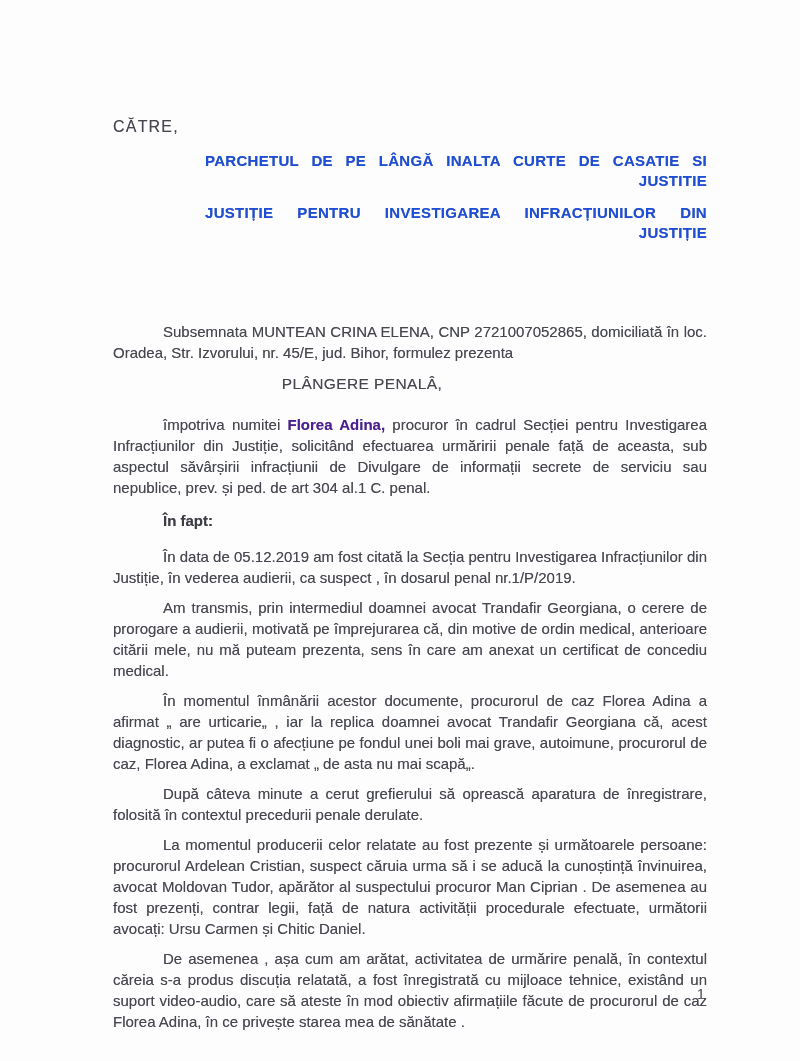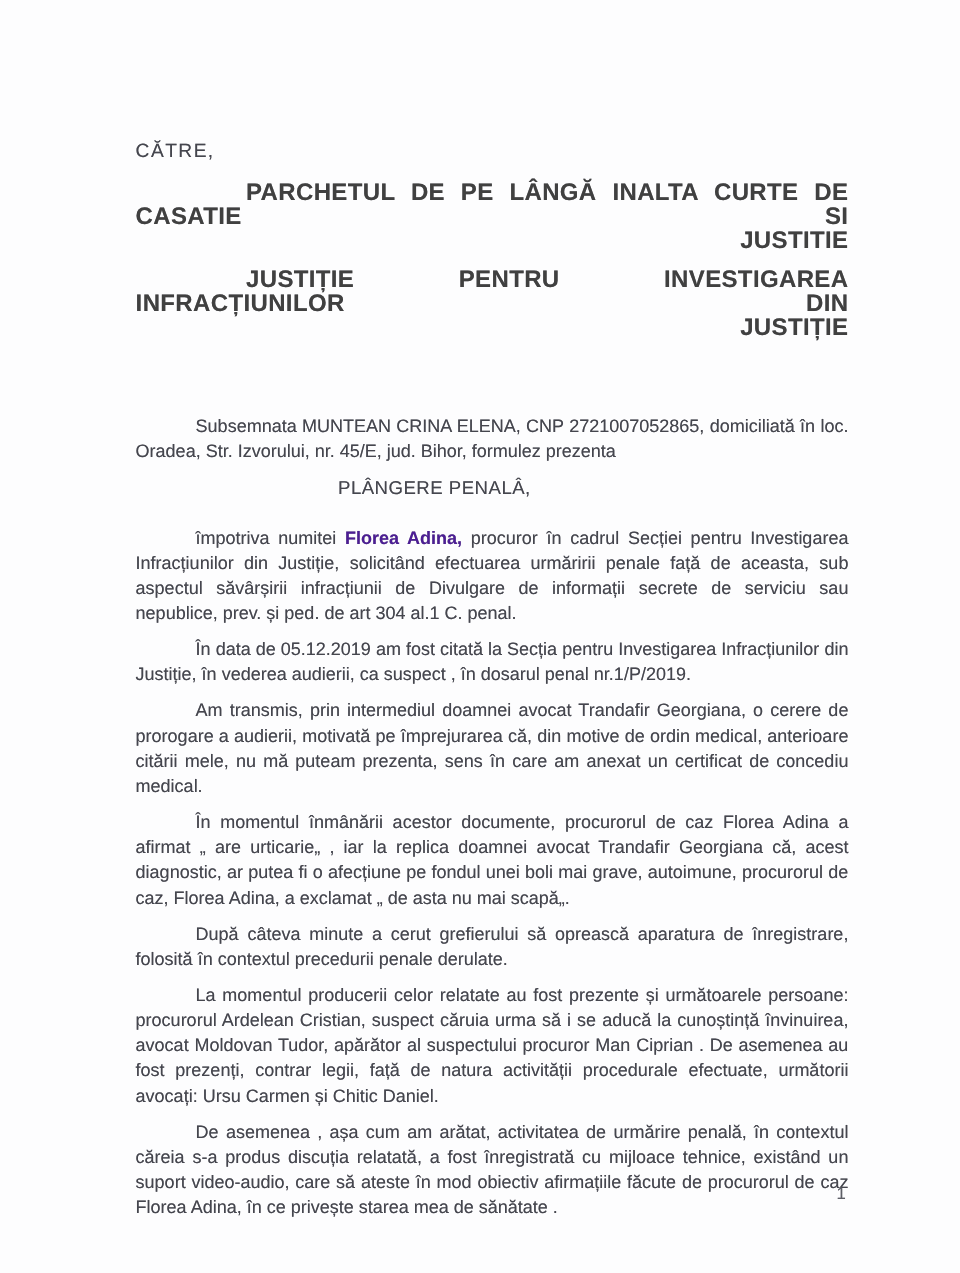--- a/index.html
+++ b/index.html
@@ -19,41 +19,41 @@
     top: 0;
     width: 594px;
   }
   .salutation {
     margin: 118px 0 0 0;
     font-size: 16px;
     letter-spacing: 1.2px;
   }
   .addr {
     font-weight: bold;
-    font-size: 20px;
+    font-size: 15px;
     line-height: 20px;
     letter-spacing: 0.3px;
-    color: #404040;
+    color: #1d4ed8;
   }
   .addr-1 { margin-top: 15px; }
   .addr-2 { margin-top: 12px; }
   .addr-line1 {
     text-indent: 92px;
     text-align: justify;
     text-align-last: justify;
   }
   .addr-line2 { text-align: right; }
   .para {
     font-size: 15px;
     line-height: 21px;
     text-align: justify;
     text-indent: 50px;
     margin: 0 0 9px 0;
   }
-  .intro { margin-top: 62px; }
+  .intro { margin-top: 78px; }
   .doc-title {
     font-size: 15.5px;
     letter-spacing: 0.4px;
     margin: 12px 0 21px 0;
     text-align: center;
     position: relative;
     left: -48px;
   }
   .section-heading {
     font-weight: bold;
@@ -89,20 +89,21 @@
       <div class="addr-line1">JUSTIȚIE PENTRU INVESTIGAREA INFRACȚIUNILOR DIN</div>
       <div class="addr-line2">JUSTIȚIE</div>
     </div>
 
     <p class="para intro">Subsemnata MUNTEAN CRINA ELENA, CNP 2721007052865, domiciliată în loc. Oradea, Str. Izvorului, nr. 45/E, jud. Bihor, formulez prezenta</p>
 
     <p class="doc-title">PLÂNGERE PENALÂ,</p>
 
     <p class="para"><span>împotriva  numitei </span><span class="bold-name">Florea Adina,</span><span> procuror în cadrul Secției pentru Investigarea Infracțiunilor din Justiție, solicitând efectuarea urmăririi penale față de aceasta, sub aspectul săvârșirii infracțiunii de Divulgare de informații secrete de serviciu sau nepublice, prev. și ped. de art 304 al.1 C. penal.</span></p>
 
+    <p class="section-heading">În fapt:</p>
 
     <p class="para">În data de 05.12.2019 am fost citată la Secția pentru Investigarea Infracțiunilor din Justiție, în vederea audierii, ca suspect , în dosarul penal nr.1/P/2019.</p>
 
     <p class="para">Am transmis, prin intermediul doamnei avocat Trandafir Georgiana, o cerere de prorogare a audierii, motivată pe împrejurarea că, din motive de ordin medical, anterioare citării mele, nu mă puteam prezenta, sens în care am anexat un certificat de concediu medical.</p>
 
     <p class="para">În momentul înmânării acestor documente,  procurorul de caz Florea Adina a afirmat „ are urticarie„ , iar la replica doamnei avocat Trandafir Georgiana că, acest diagnostic, ar putea fi o afecțiune pe fondul unei boli mai grave, autoimune, procurorul de caz, Florea Adina, a exclamat „ de asta nu mai scapă„.</p>
 
     <p class="para">După câteva minute a cerut grefierului să oprească aparatura de înregistrare, folosită în contextul precedurii penale derulate.</p>
 
     <p class="para">La momentul producerii celor relatate au fost prezente și următoarele persoane: procurorul Ardelean Cristian, suspect căruia urma să i se aducă la cunoștință învinuirea, avocat Moldovan Tudor, apărător al suspectului procuror Man Ciprian . De asemenea au fost prezenți, contrar legii, față de natura activității procedurale efectuate, următorii avocați: Ursu Carmen și Chitic Daniel.</p>

